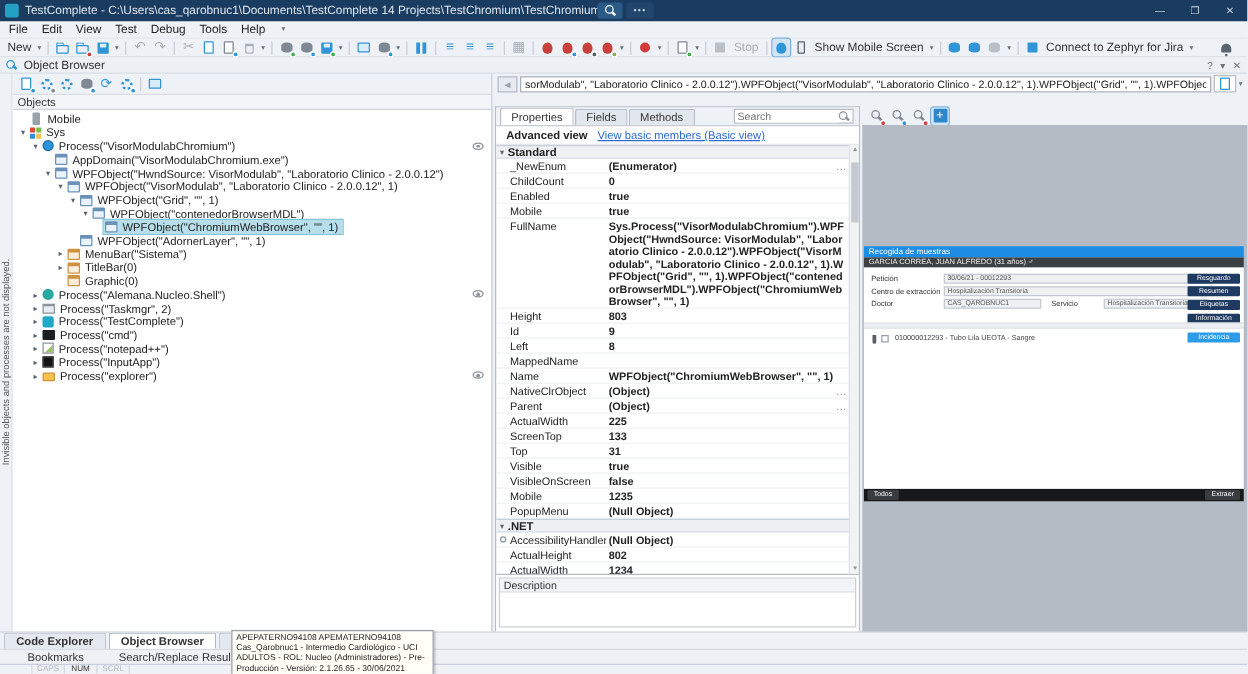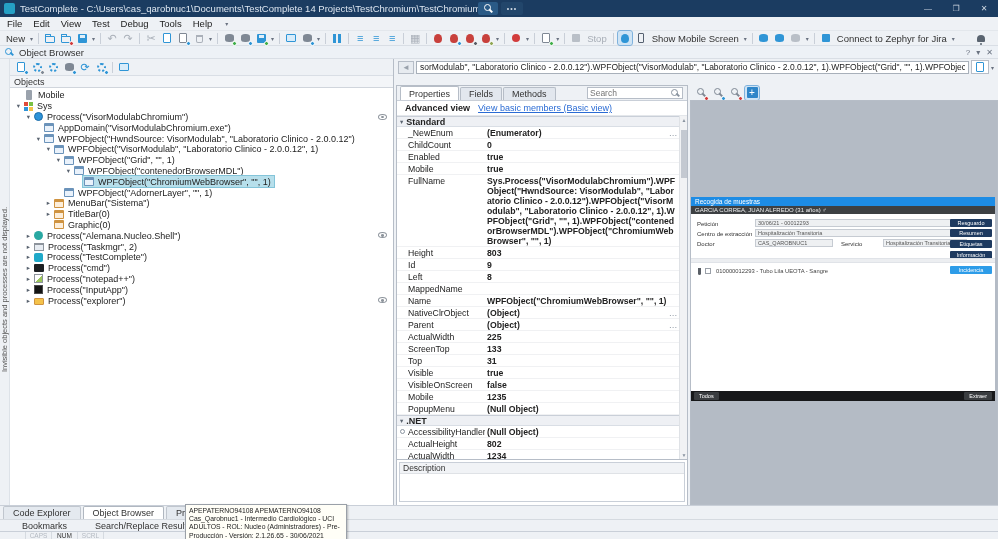--- a/index.html
+++ b/index.html
@@ -139,21 +139,21 @@
   .tuberow{position:absolute;left:0;right:0;top:52px;height:10px;display:flex;align-items:center;}
   .tubeicon{width:3px;height:7px;background:#5a5f66;border-radius:0 0 2px 2px;margin-left:7px;flex:none;}
   .tubecheck{width:6px;height:6px;border:1px solid #9aa0a8;background:#fff;margin-left:4px;flex:none;}
   .tubetext{margin-left:5px;font-size:5.8px;color:#444;white-space:nowrap;}
   .bluebtn{position:absolute;right:3px;top:52px;width:42px;height:8px;background:#2d9ce8;color:#fff;font-size:5.5px;display:flex;align-items:center;justify-content:center;border-radius:1px;}
   .awfooter{height:10px;background:#17181a;display:flex;align-items:center;justify-content:space-between;padding:0 3px;flex:none;}
   .awfooter span{background:#3a3d40;color:#fff;font-size:5.5px;padding:0 5px;height:8px;display:flex;align-items:center;border-radius:1px;}
 
   
   .dockrow1{height:14px;background:#eef1f5;border-top:1px solid #c9cfd8;display:flex;align-items:flex-end;padding-left:3px;gap:2px;}
-  .dtab{padding:1px 9px;font-size:9px;border:1px solid #c0c6ce;border-bottom:none;background:#e4e9ef;border-radius:2px 2px 0 0;color:#333;white-space:nowrap;}
+  .dtab{padding:1px 9px;font-size:9px;border:1px solid #c0c6ce;border-bottom:none;background:#e4e9ef;border-radius:2px 2px 0 0;color:#333;white-space:nowrap;font-weight:bold;}
   .dtab.active{background:#fff;border-color:#b0b7c0;}
   .dockrow2{height:12px;background:#eef1f5;border-top:1px solid #d5dae0;display:flex;align-items:center;padding-left:8px;}
   .d2tab{padding:0 14px;font-size:9px;color:#333;white-space:nowrap;}
   .statusbar{height:8px;background:#eef1f5;border-top:1px solid #c9cfd8;display:flex;font-size:6.5px;line-height:7px;}
   .sseg{width:26px;text-align:center;border-right:1px solid #d5dae0;color:#b4bac2;}
   .sseg.on{color:#333;}
 
   
   .tooltip{position:absolute;left:185px;top:504px;width:162px;background:#fffef7;border:1px solid #9aa0a8;padding:2px 3px;font-size:6.8px;line-height:8.2px;color:#222;z-index:50;box-shadow:1px 1px 2px rgba(0,0,0,.25);}
 </style>

